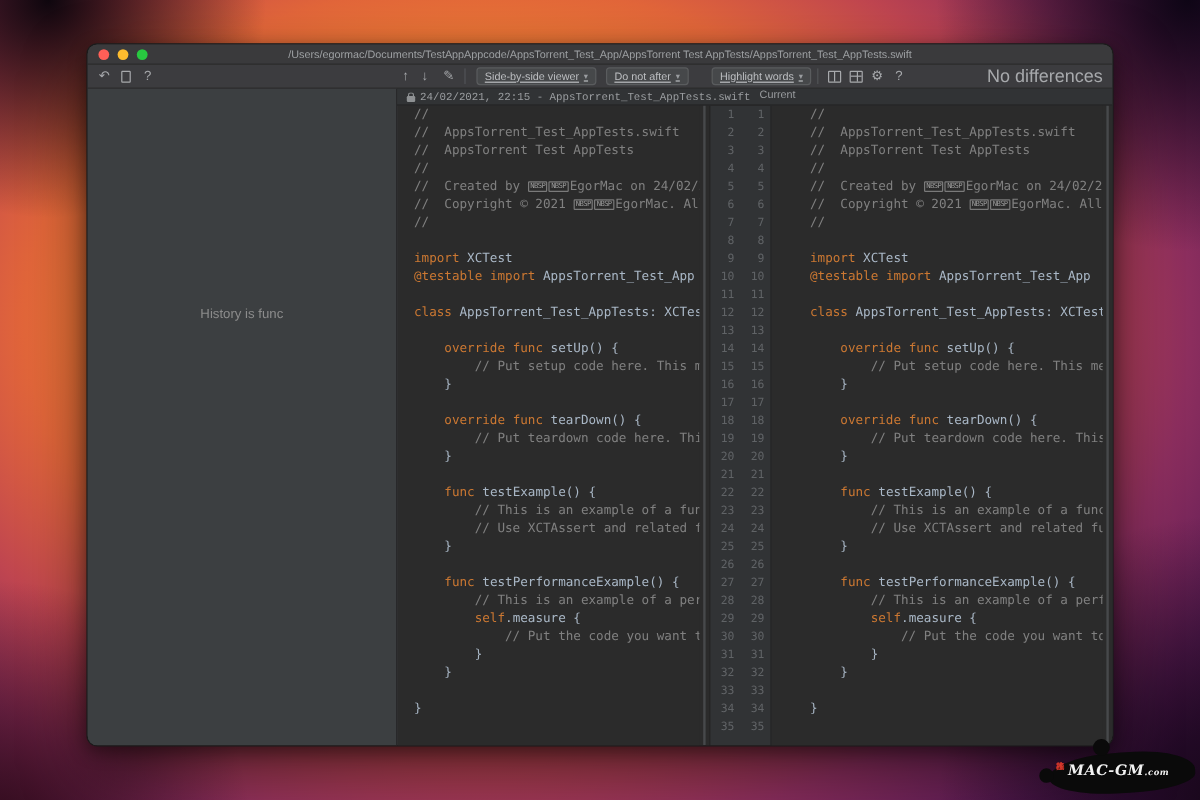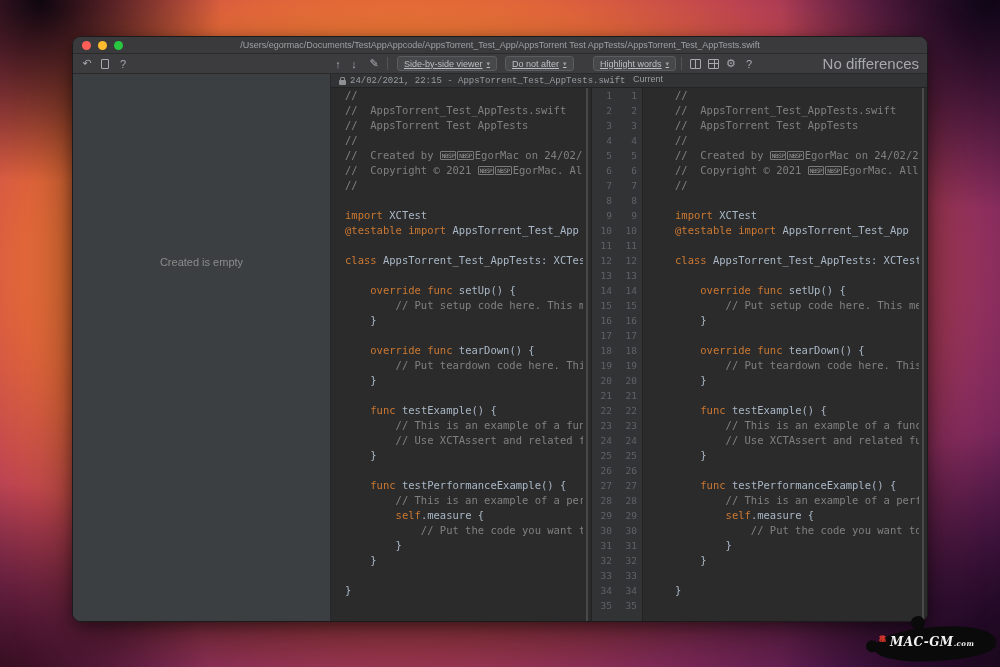--- a/index.html
+++ b/index.html
@@ -179,21 +179,21 @@
         </span>
       <span class="tbi" style="left:650px; width:16px;">⚙</span>
       <span class="tbi" style="left:670px; width:12px;">?</span>
 
       <span class="tb-status">No differences</span>
     </div>
 
     <div class="main">
 
       <div class="history-panel">
-        <div class="history-empty">Created is empty</div>
+        <div class="history-empty">History is func</div>
       </div>
 
       <div class="diff">
 
 
         <div class="col-headers">
           <div class="left-header">
             <span class="lock-icon"></span>
             <span>24/02/2021, 22:15 - AppsTorrent_Test_AppTests.swift</span>
           </div>

